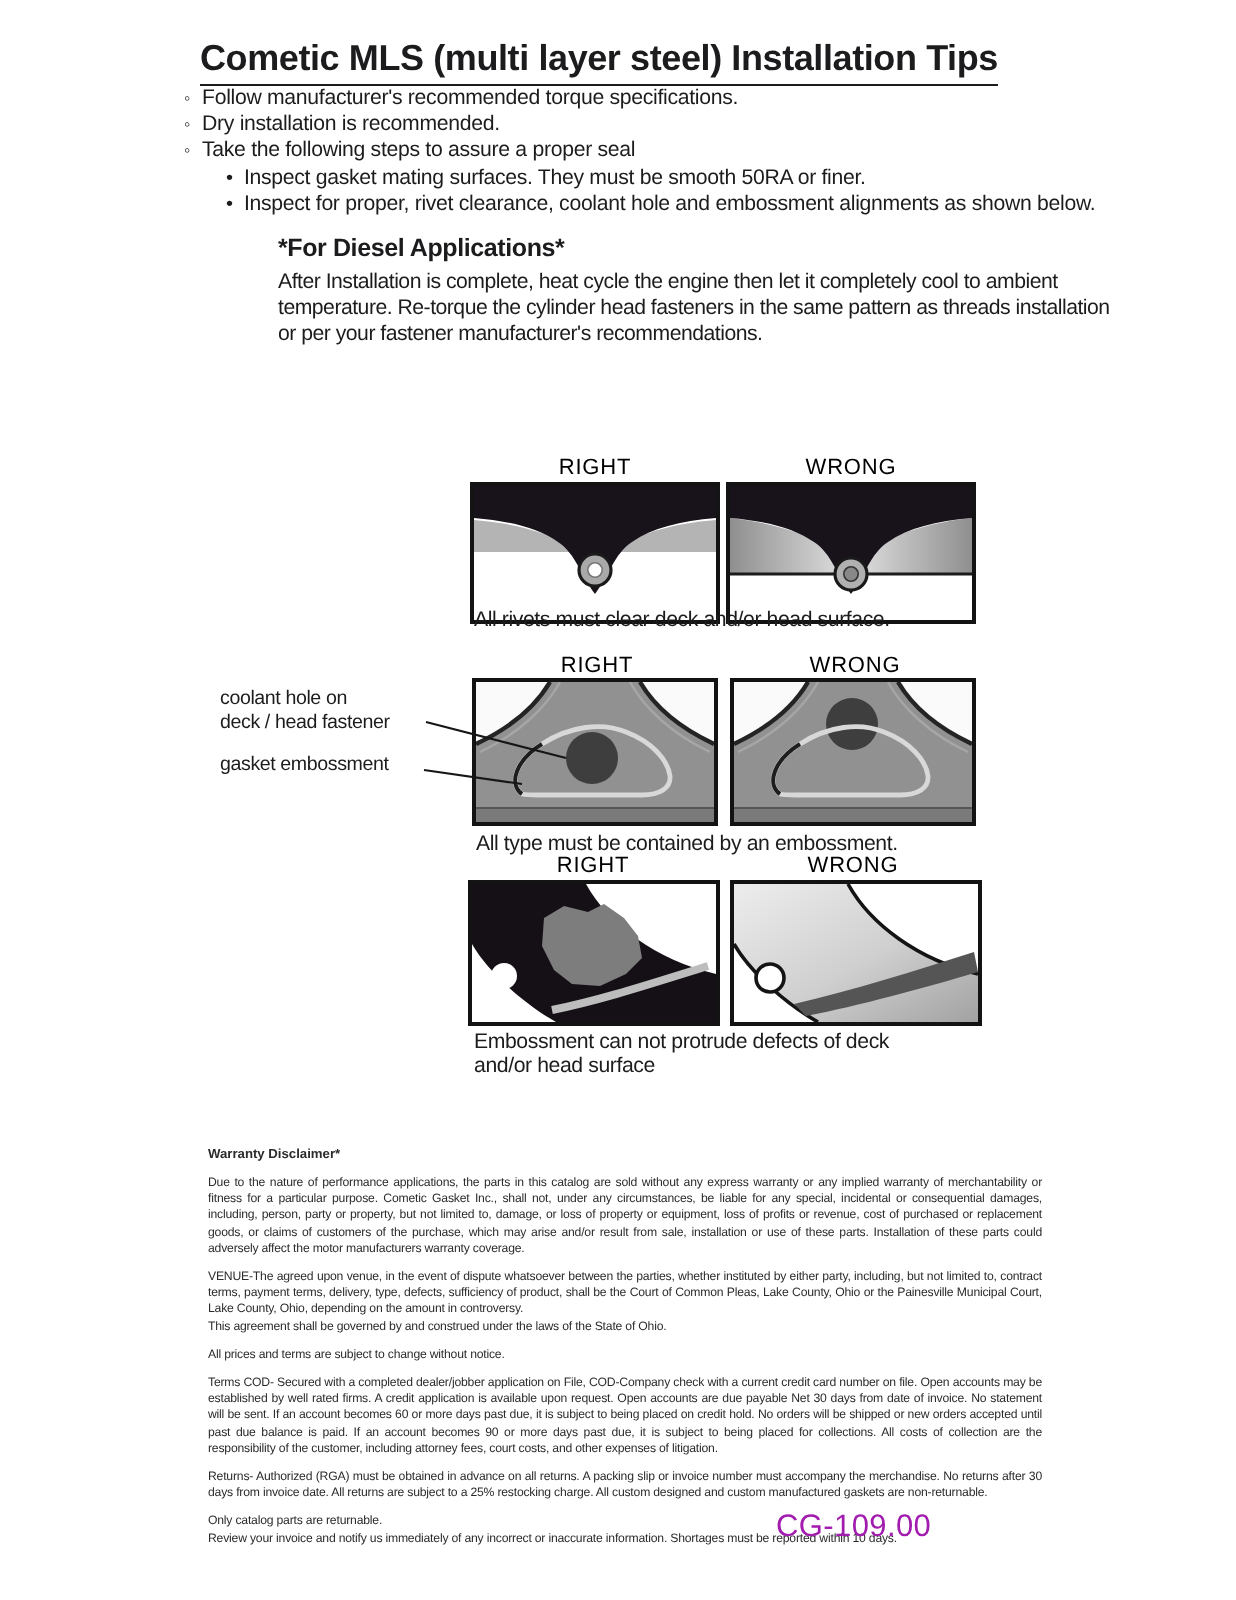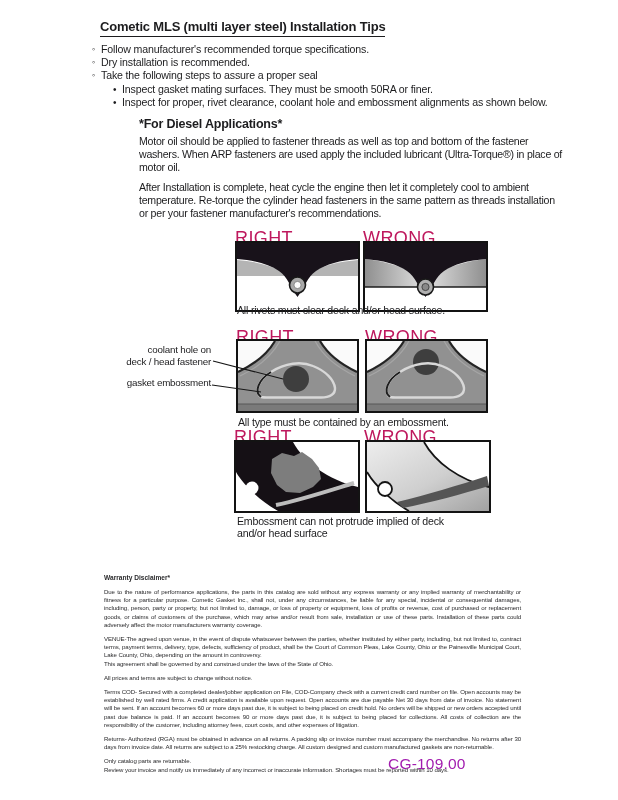--- a/index.html
+++ b/index.html
@@ -1,39 +1,39 @@
 <!DOCTYPE html>
 <html><head>
 <meta charset="utf-8">
 <style>
   html,body{margin:0;padding:0;background:#fff;}
   .page{position:relative;width:618px;height:800px;background:#ffffff;overflow:hidden;
         font-family:"Liberation Sans", sans-serif;color:#1c1c1e;}
   .abs{position:absolute;}
 
   
-  .title{left:100px;top:19px;font-size:13px;font-weight:bold;letter-spacing:-0.2px;
+  .title{left:100px;top:19px;font-size:18px;font-weight:bold;letter-spacing:-0.2px;
          border-bottom:1.6px solid #1c1c1e;padding-bottom:2px;}
   .bullets{left:92px;top:43px;font-size:10.6px;line-height:13.2px;letter-spacing:-0.15px;width:460px;}
   .b-row{display:flex;}
   .b-glyph{width:9px;font-size:9px;line-height:13.2px;flex:0 0 9px;}
   .sb-row{display:flex;margin-left:21px;}
   .sb-glyph{width:9px;font-size:10px;line-height:13.2px;flex:0 0 9px;}
 
   
   .diesel{left:94px;top:117px;width:424px;margin-left:45px;}
   .diesel h2{margin:0 0 4px 0;font-size:12.5px;font-weight:bold;letter-spacing:-0.2px;}
   .diesel p{margin:0 0 7px 0;font-size:10.6px;line-height:13px;letter-spacing:-0.25px;}
 
   
-  .fig-label{font-size:18px;letter-spacing:0.4px;text-align:left;width:125px;color:#be185d;}
+  .fig-label{font-size:11px;letter-spacing:0.4px;text-align:center;width:125px;color:#000000;}
   .panel{border:2px solid #131313;background:#fff;line-height:0;}
   .panel svg{display:block;}
   .caption{font-size:10.6px;letter-spacing:-0.2px;line-height:12px;color:#1c1c1e;}
-  .ann{font-size:9.8px;line-height:11.5px;letter-spacing:-0.2px;text-align:right;width:101px;}
+  .ann{font-size:9.8px;line-height:11.5px;letter-spacing:-0.2px;width:101px;}
   .overlay{pointer-events:none;}
 
   
   .legal{left:104px;top:574px;width:417px;color:#2b2b2d;}
   .legal h3{margin:0 0 7px 0;font-size:6.6px;font-weight:bold;}
   .legal p{margin:0 0 6px 0;font-size:6.1px;line-height:8.2px;letter-spacing:-0.1px;
            text-align:justify;white-space:pre-line;}
 
   .pagenum{left:388px;top:755px;font-size:15.5px;letter-spacing:0.2px;color:#a21caf;}
 </style>
@@ -62,21 +62,20 @@
       <span>Inspect gasket mating surfaces.  They must be smooth 50RA or finer.</span>
     </div>
     <div class="sb-row">
       <span class="sb-glyph">•</span>
       <span>Inspect for proper, rivet clearance, coolant hole and embossment alignments as shown below.</span>
     </div>
   </div>
 
   <div class="abs diesel">
     <h2>*For Diesel Applications*</h2>
-    <p>Motor oil should be applied to fastener threads as well as top and bottom of the fastener washers. When ARP fasteners are used apply the included lubricant (Ultra-Torque®) in place of motor oil.</p>
     <p>After Installation is complete, heat cycle the engine then let it completely cool to ambient temperature. Re-torque the cylinder head fasteners in the same pattern as threads installation or per your fastener manufacturer's recommendations.</p>
   </div>
 
   <div class="abs fig-label" style="left:235px;top:228px;">RIGHT</div>
   <div class="abs fig-label" style="left:363px;top:228px;">WRONG</div>
 
   <div class="abs panel" style="left:235px;top:241px;">
     <svg width="121" height="67" viewBox="0 0 121 67">
       <rect width="121" height="67" fill="#ffffff"></rect>
       <path d="M0,17 C18,18.5 33,22 44,28 L48,33 L0,33 Z" fill="#b4b4b4"></path>
@@ -186,21 +185,21 @@
       <rect width="122" height="69" fill="#ffffff"></rect>
       <path d="M0,0 H57 C68,20 92,38 122,45 V69 H42 C26,60 8,44 0,30 Z" fill="url(#g3)"></path>
       <path d="M57,0 C68,20 92,38 122,45" stroke="#141414" stroke-width="1.8" fill="none"></path>
       <path d="M42,69 C26,60 8,44 0,30" stroke="#141414" stroke-width="1.8" fill="none"></path>
       <path d="M30,60 C60,53 92,43 120,34 L122,44 C95,52 62,61 36,66 Z" fill="#555555"></path>
       <circle cx="18" cy="47" r="7" fill="#ffffff" stroke="#141414" stroke-width="1.8"></circle>
     </svg>
   </div>
 
   <div class="abs caption" style="left:237px;top:515px;width:300px;">
-    <div>Embossment can not protrude implied of deck</div>
+    <div>Embossment can not protrude defects of deck</div>
     <div>and/or head surface</div>
   </div>
 
   <div class="abs legal">
     <h3>Warranty Disclaimer*</h3>
     <p>Due to the nature of performance applications, the parts in this catalog are sold without any express warranty or any implied warranty of merchantability or fitness for a particular purpose.  Cometic Gasket Inc., shall not, under any circumstances, be liable for any special, incidental or consequential damages, including, person, party or property, but not limited to, damage, or loss of property or equipment, loss of profits or revenue, cost of purchased or replacement goods, or claims of customers of the purchase, which may arise and/or result from sale, installation or use of these parts.  Installation of these parts could adversely affect the motor manufacturers warranty coverage.</p>
     <p>VENUE-The agreed upon venue, in the event of dispute whatsoever between the parties, whether instituted by either party, including, but not limited to, contract terms, payment terms, delivery, type, defects, sufficiency of product, shall be the Court of Common Pleas, Lake County, Ohio or the Painesville Municipal Court, Lake County, Ohio, depending on the amount in controversy.
 This agreement shall be governed by and construed under the laws of the State of Ohio.</p>
     <p>All prices and terms are subject to change without notice.</p>
     <p>Terms COD- Secured with a completed dealer/jobber application on File, COD-Company check with a current credit card number on file.  Open accounts may be established by well rated firms.  A credit application is available upon request.  Open accounts are due payable Net 30 days from date of invoice.  No statement will be sent.  If an account becomes 60 or more days past due, it is subject to being placed on credit hold.  No orders will be shipped or new orders accepted until past due balance is paid.  If an account becomes 90 or more days past due, it is subject to being placed for collections.  All costs of collection are the responsibility of the customer, including attorney fees, court costs, and other expenses of litigation.</p>

